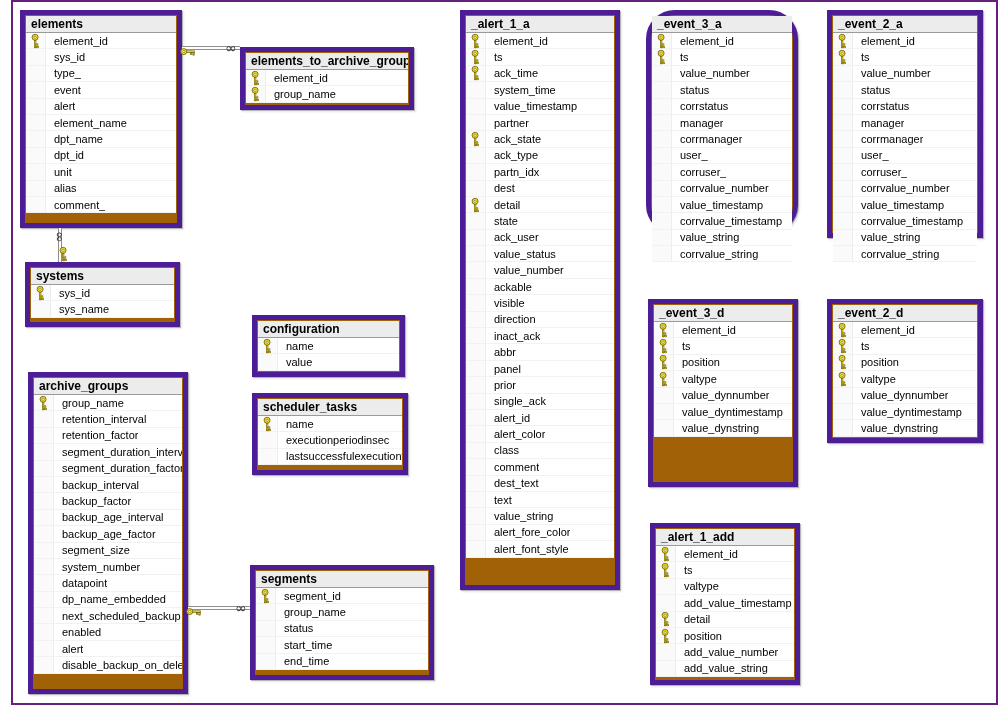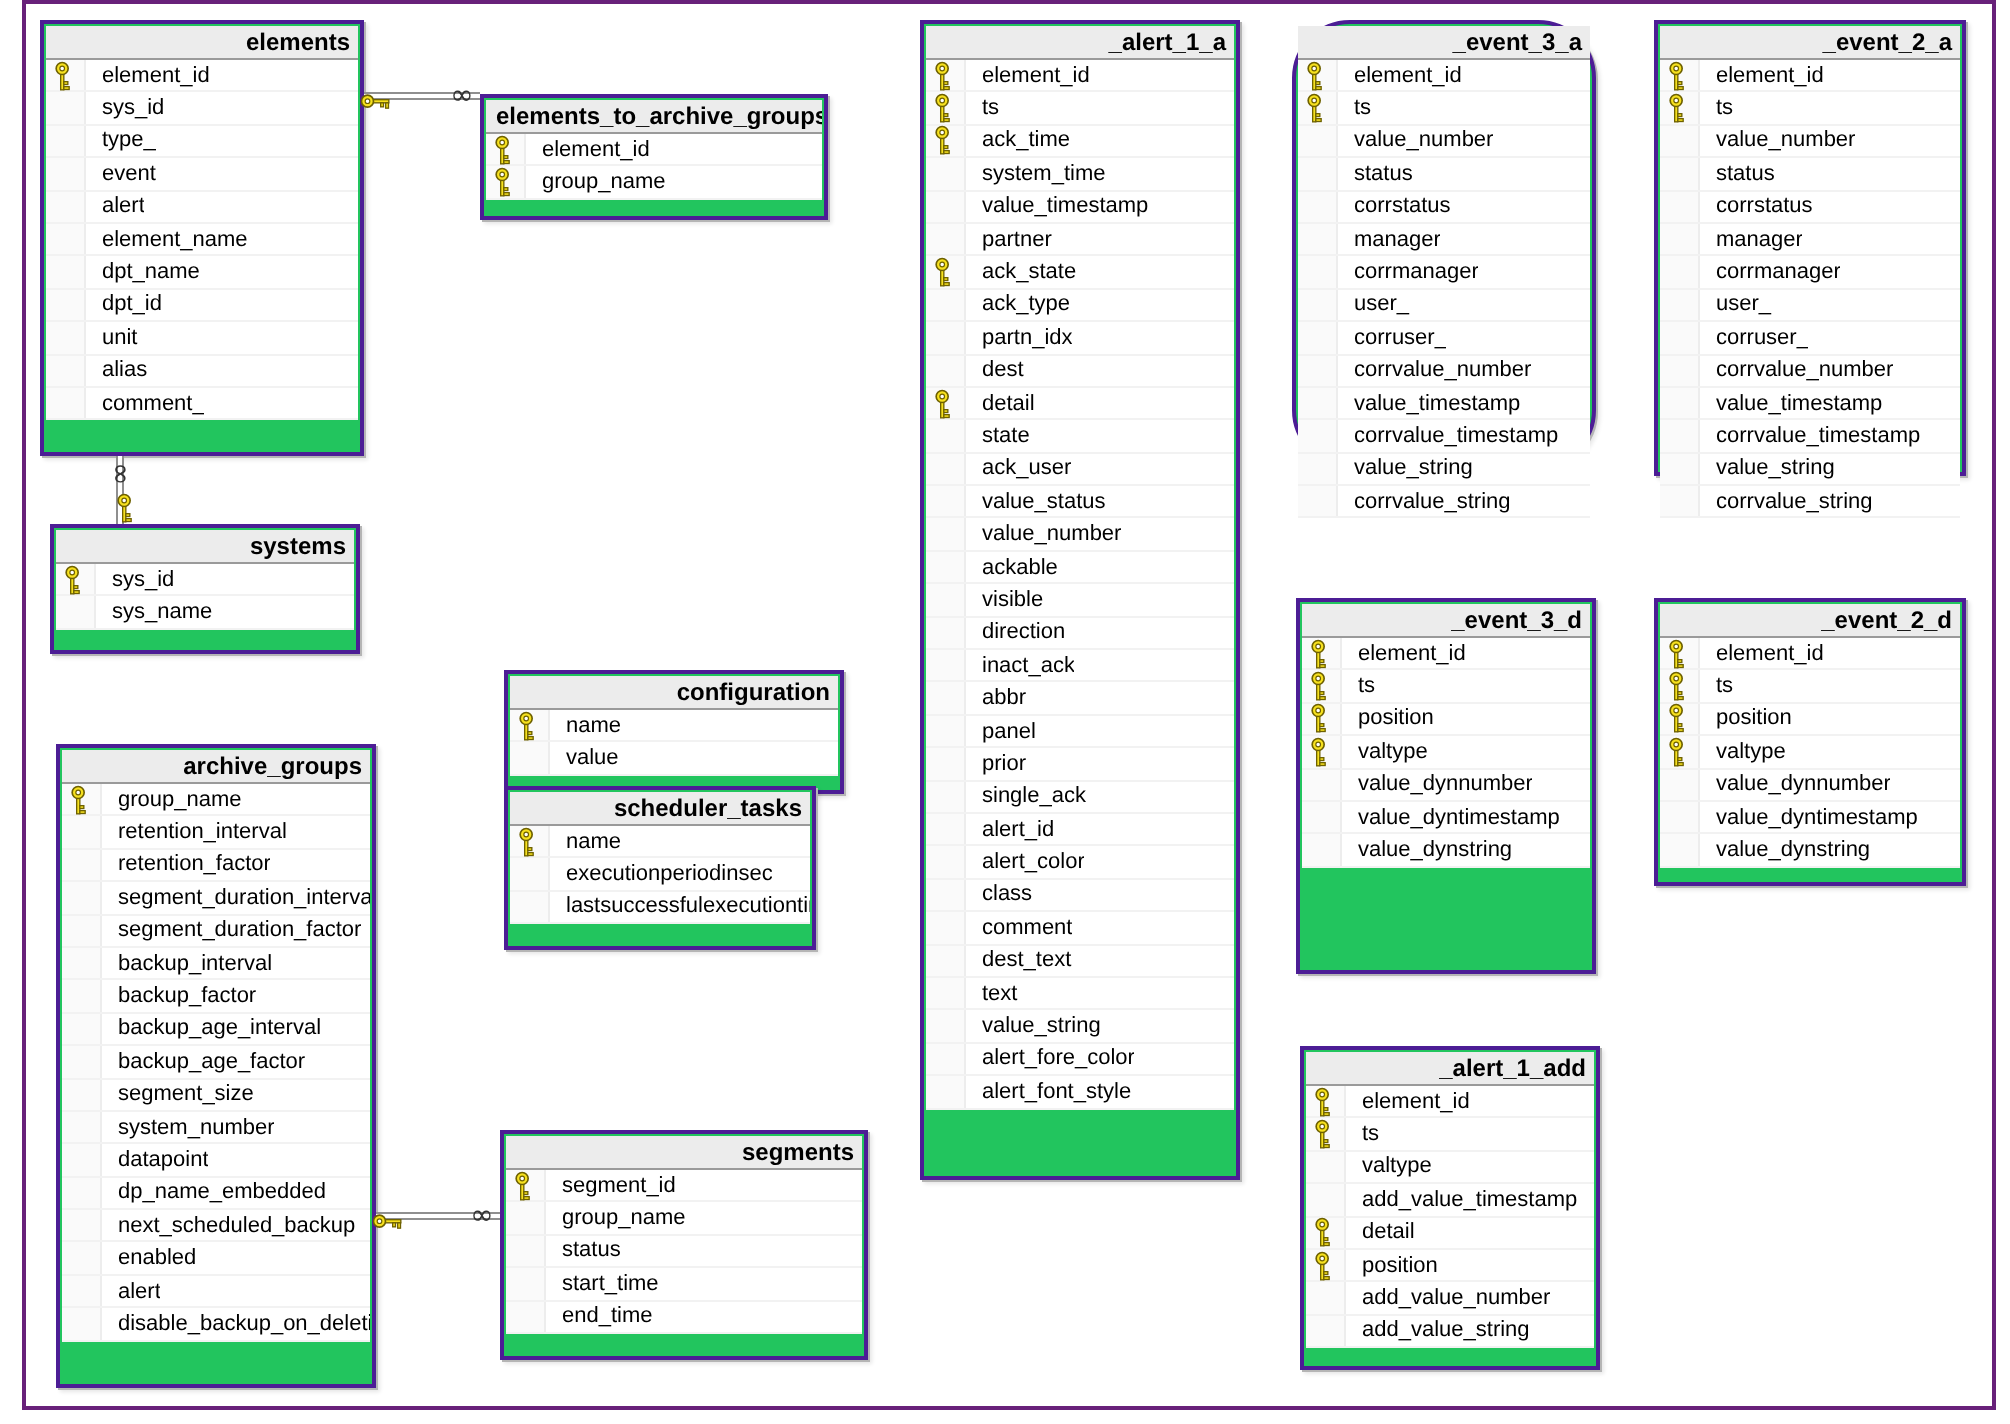--- a/index.html
+++ b/index.html
@@ -8,25 +8,24 @@
     width:1005px; height:712px; background:#ffffff;
     font-family:"Liberation Sans", sans-serif;
     overflow:hidden;
   }
   #canvas { position:relative; width:1005px; height:712px; background:#ffffff; }
   .frame {
     position:absolute; left:11px; top:0; width:987px; height:705px;
     border:2px solid #68217A; pointer-events:none;
   }
   .dbtable {
-    position:absolute; background:#22c55e;
-    border:2px solid #4c1d95;
+    position:absolute; background:#a16207;
+    border:5px solid #4c1d95;
     box-shadow:1px 1px 0 #b5b5b5, 2px 2px 2px rgba(0,0,0,0.10);
     padding:1px;
-    text-align:right;
   }
   .tbl-header {
     height:17px; line-height:15px; padding:1px 4px 1px 5px;
     background:#ececec; border-bottom:1px solid #9a9a9a;
     font-size:12px; font-weight:bold; color:#000;
     white-space:nowrap; overflow:hidden;
   }
   .tbl-body { position:relative; }
   .tbl-row {
     display:flex; align-items:center; height:16.4px;
@@ -162,21 +161,21 @@
               </svg></span>
           </div>
           <div class="col-name">sys_id</div>
         </div>
         <div class="tbl-row">
           <div class="gutter"></div>
           <div class="col-name">sys_name</div>
         </div>
       </div>
     </div>
-    <div class="dbtable" style="left: 252px; top: 315px; width: 170px; height: 62px; margin-top: 20px;">
+    <div class="dbtable" style="left: 252px; top: 315px; width: 153px; height: 62px;">
       <div class="tbl-header">configuration</div>
       <div class="tbl-body">
         <div class="tbl-row">
           <div class="gutter">
             <span class="key-v"><svg width="15" height="10" viewBox="0 0 18 11">
                 <rect x="8" y="4.1" width="9.3" height="1.9" fill="#F7E11E" stroke="#6e6100" stroke-width="0.8"></rect>
                 <rect x="12.4" y="6" width="1.7" height="2.4" fill="#F7E11E" stroke="#6e6100" stroke-width="0.8"></rect>
                 <rect x="15.4" y="6" width="1.7" height="3.2" fill="#F7E11E" stroke="#6e6100" stroke-width="0.8"></rect>
                 <circle cx="4.5" cy="5" r="3.6" fill="#F7E11E" stroke="#6e6100" stroke-width="1"></circle>
                 <circle cx="4.5" cy="5" r="1.4" fill="#ffffff" stroke="#6e6100" stroke-width="0.7"></circle>

